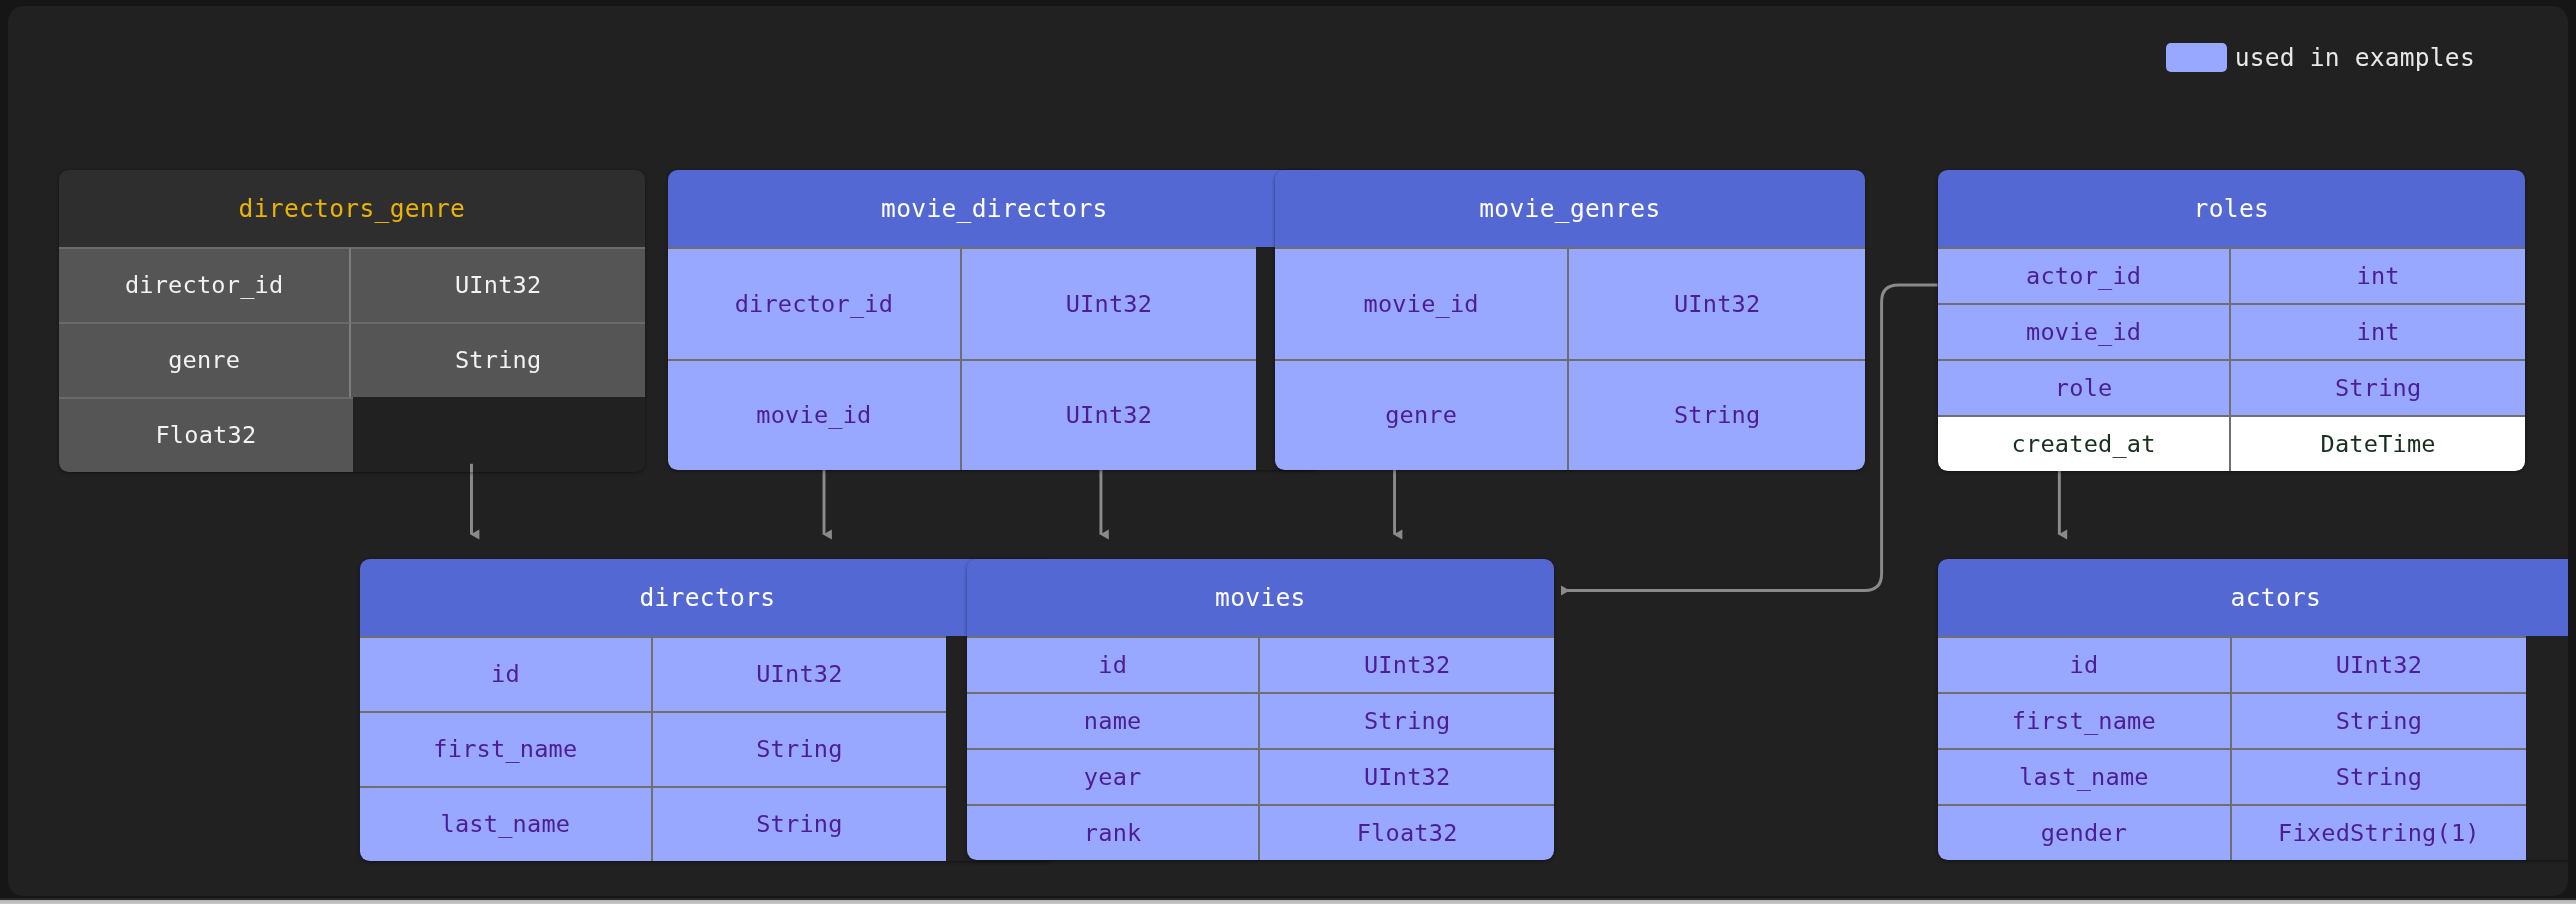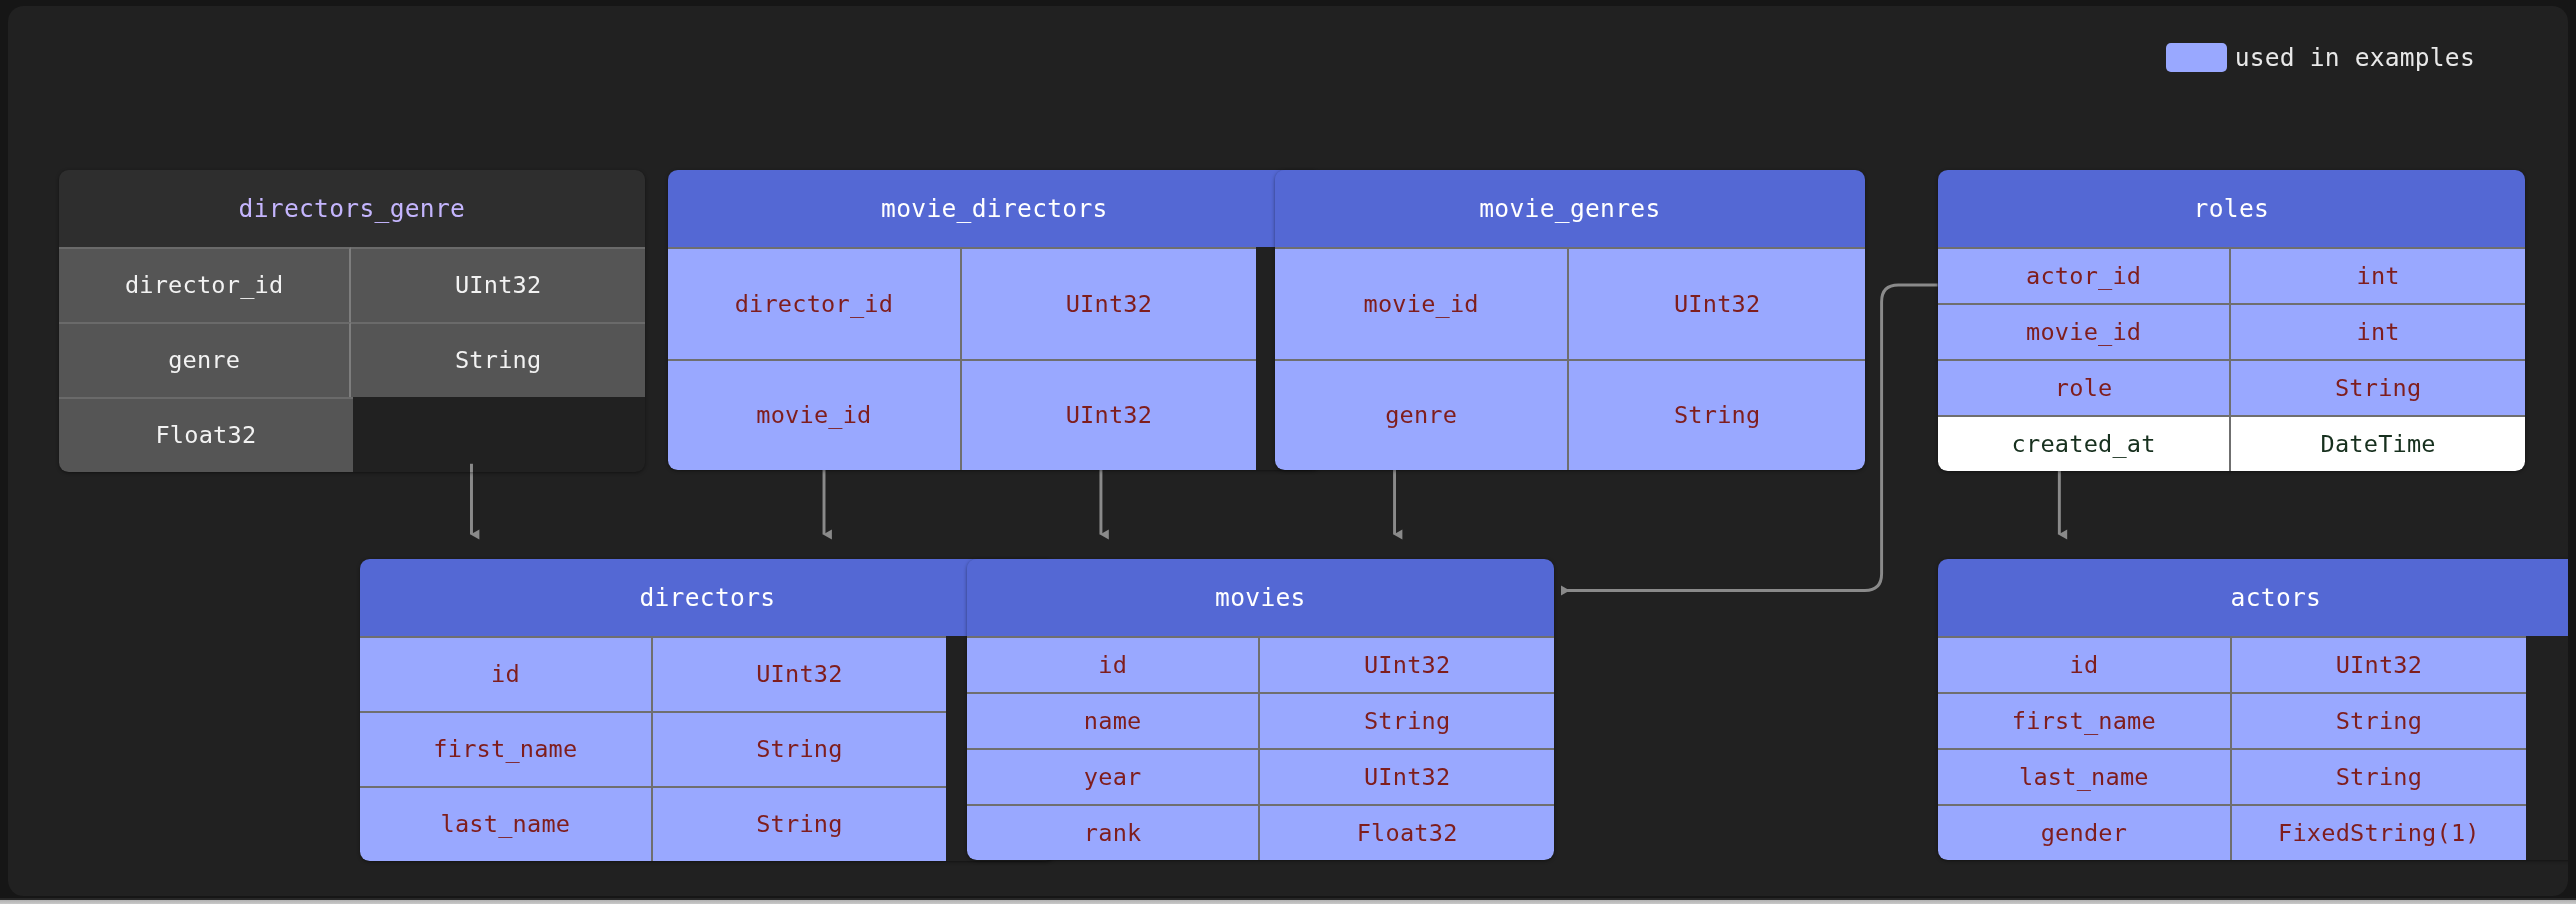--- a/index.html
+++ b/index.html
@@ -56,25 +56,25 @@
     overflow: hidden;
     box-shadow: 0 1px 3.9px rgba(0,0,0,.45);
     z-index: 3;
   }
   .tbl-title {
     display: flex; align-items: center; justify-content: center;
     color: #ffffff; font-size: 24.6px; letter-spacing: 0.3px;
     height: 77px;
     background: #5468d4;
   }
-  .tbl.grey .tbl-title { background: #2e2e2e; color: #c4b5fd; }
+  .tbl.grey .tbl-title { background: #2e2e2e; color: #eab308; }
   .trow { display: flex; }
   .tcell {
     display: flex; align-items: center; justify-content: center;
-    color: #7f1d1d; font-size: 23.6px; letter-spacing: 0.2px;
+    color: #4c1d95; font-size: 23.6px; letter-spacing: 0.2px;
     background: #99a8ff;
     border-top: 2px solid #6f6f6f;
     overflow: hidden; white-space: nowrap;
   }
   .tcell.name { border-right: 2px solid #6f6f6f; }
   .tbl.grey .tcell {
     background: #555555; color: #f2f2f2;
     border-top: 2px solid #6a6a6a;
   }
   .tbl.grey .tcell.name { border-right: 2px solid #7d7d7d; }

